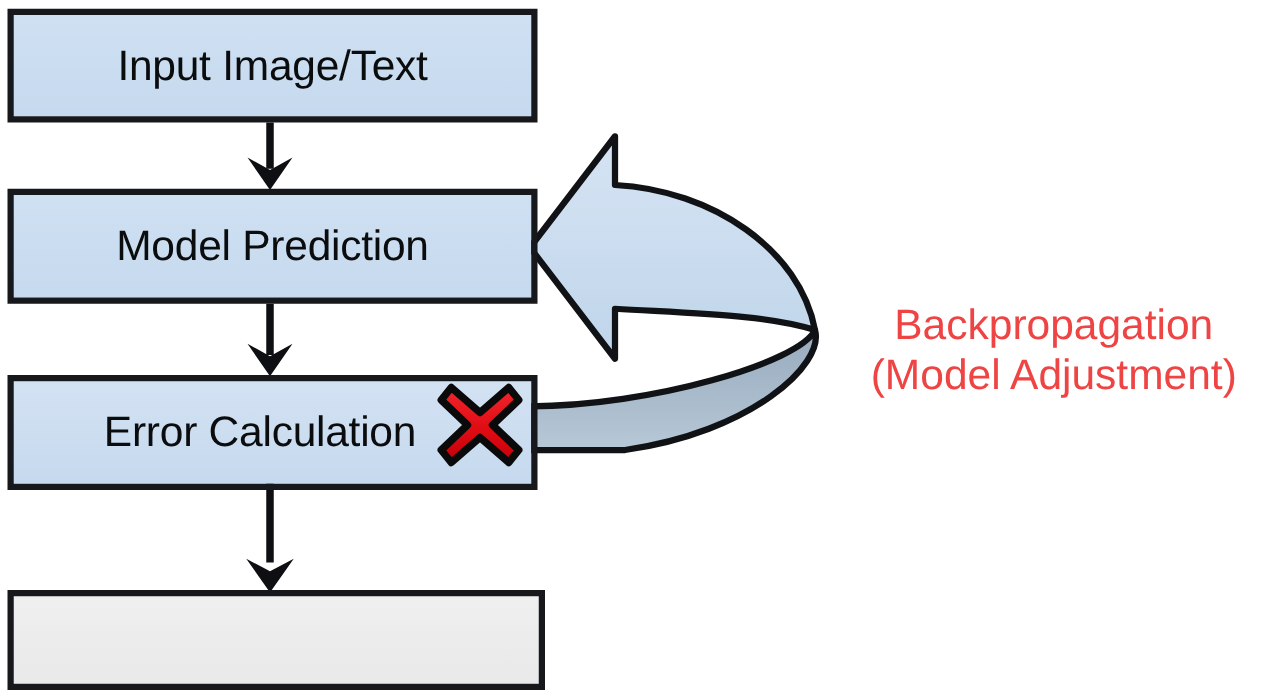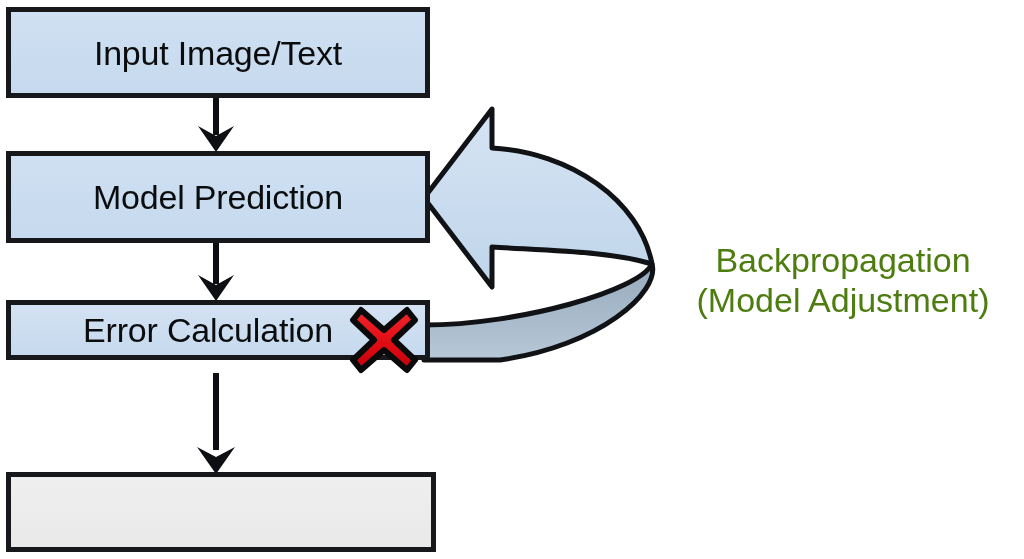--- a/index.html
+++ b/index.html
@@ -45,21 +45,21 @@
     left: 6px;
     top: 151px;
     width: 424px;
     height: 92px;
     background: linear-gradient(180deg,#cfe0f2 0%, #c6d9ee 100%);
   }
   #box-error {
     left: 6px;
     top: 300px;
     width: 424px;
-    height: 60px;
+    height: 92px;
     background: linear-gradient(180deg,#d3e2f3 0%, #c6d9ee 100%);
     text-align: right;
   }
   #box-error .node-label {
     position: relative;
     left: -10px;
   }
   #box-output {
     left: 6px;
     top: 472px;
@@ -80,21 +80,21 @@
 
   
   #backprop-label {
     position: absolute;
     left: 664px;
     top: 240px;
     width: 358px;
     text-align: center;
     font-size: 34px;
     line-height: 1.18;
-    color: #4d7c0f;
+    color: #ef4444;
     white-space: nowrap;
   }
   #backprop-label .line2 { display: block; }
 
   
   #error-x {
     position: absolute;
     left: 349px;
     top: 306px;
     width: 70px;

